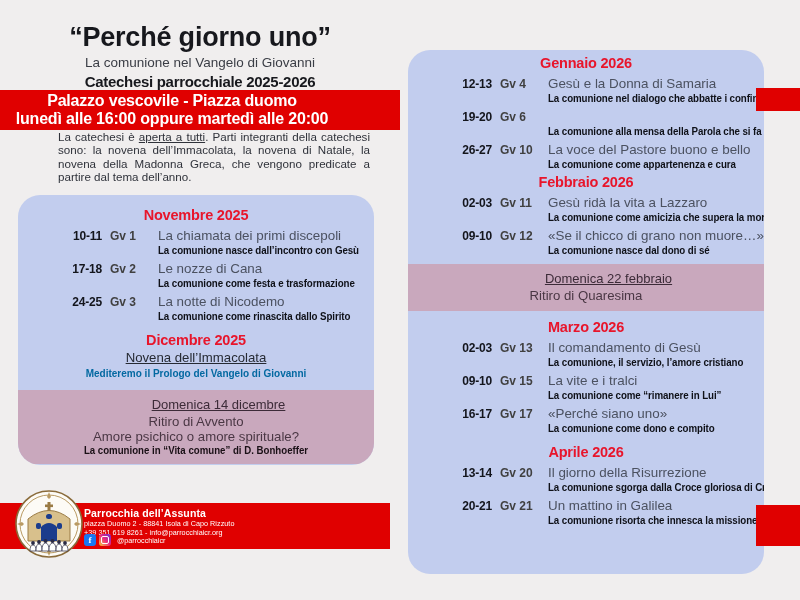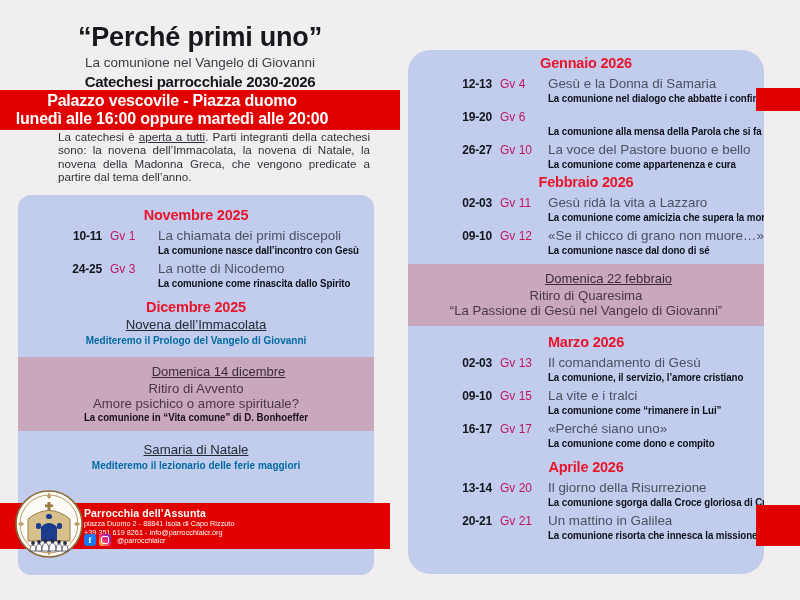--- a/index.html
+++ b/index.html
@@ -44,36 +44,36 @@
   }
   .intro u{text-decoration:underline;}
 
   
   .card{
     position:absolute;
     background:#c2cdee;
     border-radius:22px;
     overflow:hidden;
   }
-  #left-card{left:18px;top:195px;width:356px;height:380px;border-radius:13px;}
+  #left-card{left:18px;top:195px;width:356px;height:270px;}
   #right-card{left:408px;top:50px;width:356px;height:524px;}
 
   .month{
     text-align:center;color:#e8152b;font-weight:700;
     font-size:14.5px;letter-spacing:-0.2px;
   }
 
   .row{position:relative;height:33px;}
   .row .dates{
     position:absolute;left:22px;top:2px;width:62px;text-align:right;
     font-size:12px;font-weight:700;color:#13151c;letter-spacing:-0.2px;
   }
   .row .ref{
     position:absolute;left:92px;top:2px;width:42px;
-    font-size:12px;color:#be185d;font-weight:400;
+    font-size:12px;color:#404040;font-weight:700;
   }
   .row .t1{
     position:absolute;left:140px;top:1px;
     font-size:13.4px;color:#4b5160;font-weight:400;
   }
   .row .t2{
     position:absolute;left:140px;top:17px;
     font-size:10.6px;color:#0f1118;font-weight:700;
     transform:scaleX(0.92);transform-origin:left center;
     letter-spacing:-0.1px;white-space:nowrap;
@@ -126,42 +126,48 @@
 
   
   .edge{position:absolute;background:#e00000;left:756px;width:44px;}
   #edge-top{top:88px;height:23px;}
   #edge-bottom{top:505px;height:41px;}
 </style>
 </head>
 <body>
 
 <div id="header">
-  <div class="title">“Perché primi uno”</div>
+  <div class="title">“Perché giorno uno”</div>
   <div class="subtitle">La comunione nel Vangelo di Giovanni</div>
-  <div class="catechesi">Catechesi parrocchiale 2030-2026</div>
+  <div class="catechesi">Catechesi parrocchiale 2025-2026</div>
 
   <div id="red-banner">
     <div class="l1">Palazzo vescovile - Piazza duomo</div>
     <div class="l2">lunedì alle 16:00 oppure martedì alle 20:00</div>
   </div>
 
   <div class="intro"><span>La catechesi è </span><u>aperta a tutti</u><span>. Parti integranti della catechesi sono: la novena dell’Immacolata, la novena di Natale, la novena della Madonna Greca, che vengono predicate a partire dal tema dell’anno.</span></div>
 </div>
 
 <div id="left-card" class="card">
 
   <div class="month" style="margin-top:12px;">Novembre 2025</div>
 
   <div style="margin-top:4px;">
     <div class="row">
       <span class="dates">10-11</span>
       <span class="ref">Gv 1</span>
       <span class="t1">La chiamata dei primi discepoli</span>
       <span class="t2">La comunione nasce dall’incontro con Gesù</span>
+    </div>
+    <div class="row">
+      <span class="dates">17-18</span>
+      <span class="ref">Gv 2</span>
+      <span class="t1">Le nozze di Cana</span>
+      <span class="t2">La comunione come festa e trasformazione</span>
     </div>
     <div class="row">
       <span class="dates">24-25</span>
       <span class="ref">Gv 3</span>
       <span class="t1">La notte di Nicodemo</span>
       <span class="t2">La comunione come rinascita dallo Spirito</span>
     </div>
   </div>
 
   <div class="month" style="margin-top:6px;">Dicembre 2025</div>
@@ -214,21 +220,20 @@
       <span class="dates">09-10</span>
       <span class="ref">Gv 12</span>
       <span class="t1">«Se il chicco di grano non muore…»</span>
       <span class="t2">La comunione nasce dal dono di sé</span>
     </div>
   </div>
 
   <div class="retreat">
     <div class="r-date">Domenica 22 febbraio</div>
     <div class="r-l1">Ritiro di Quaresima</div>
-    <div class="r-l2">“La Passione di Gesù nel Vangelo di Giovanni”</div>
   </div>
 
   <div class="month" style="margin-top:8px;">Marzo 2026</div>
   <div style="margin-top:4px;">
     <div class="row">
       <span class="dates">02-03</span>
       <span class="ref">Gv 13</span>
       <span class="t1">Il comandamento di Gesù</span>
       <span class="t2">La comunione, il servizio, l’amore cristiano</span>
     </div>

